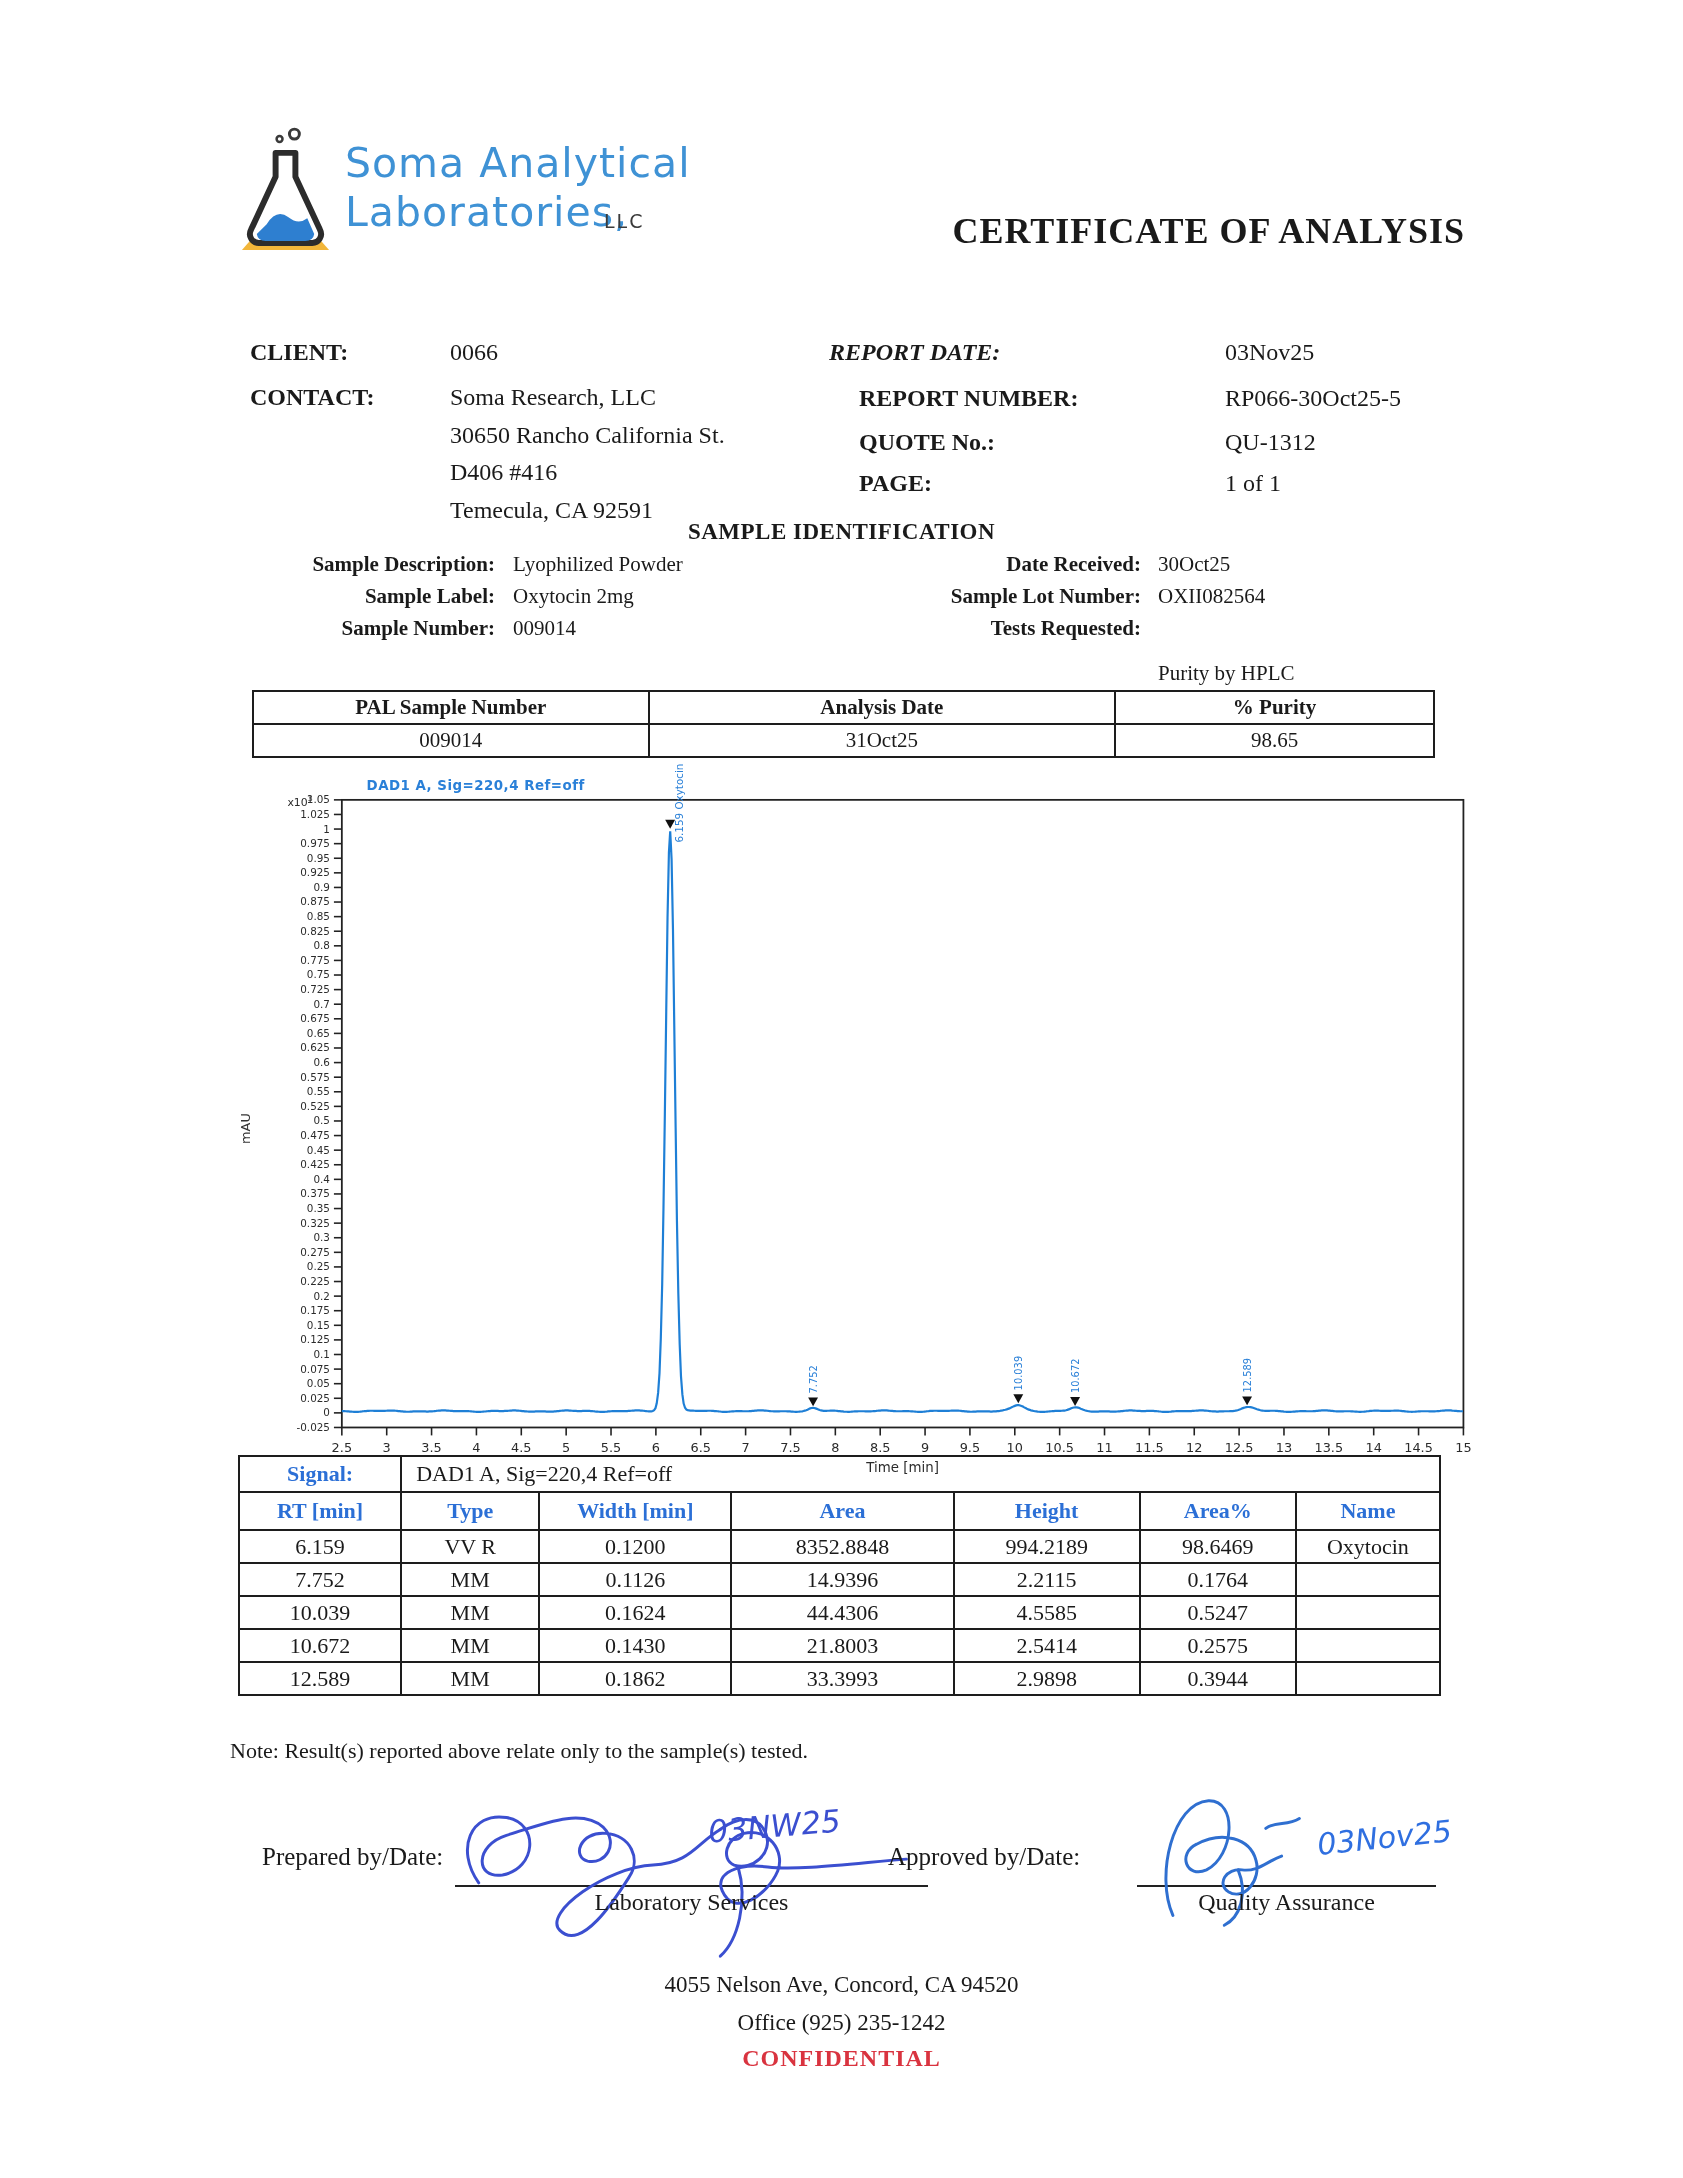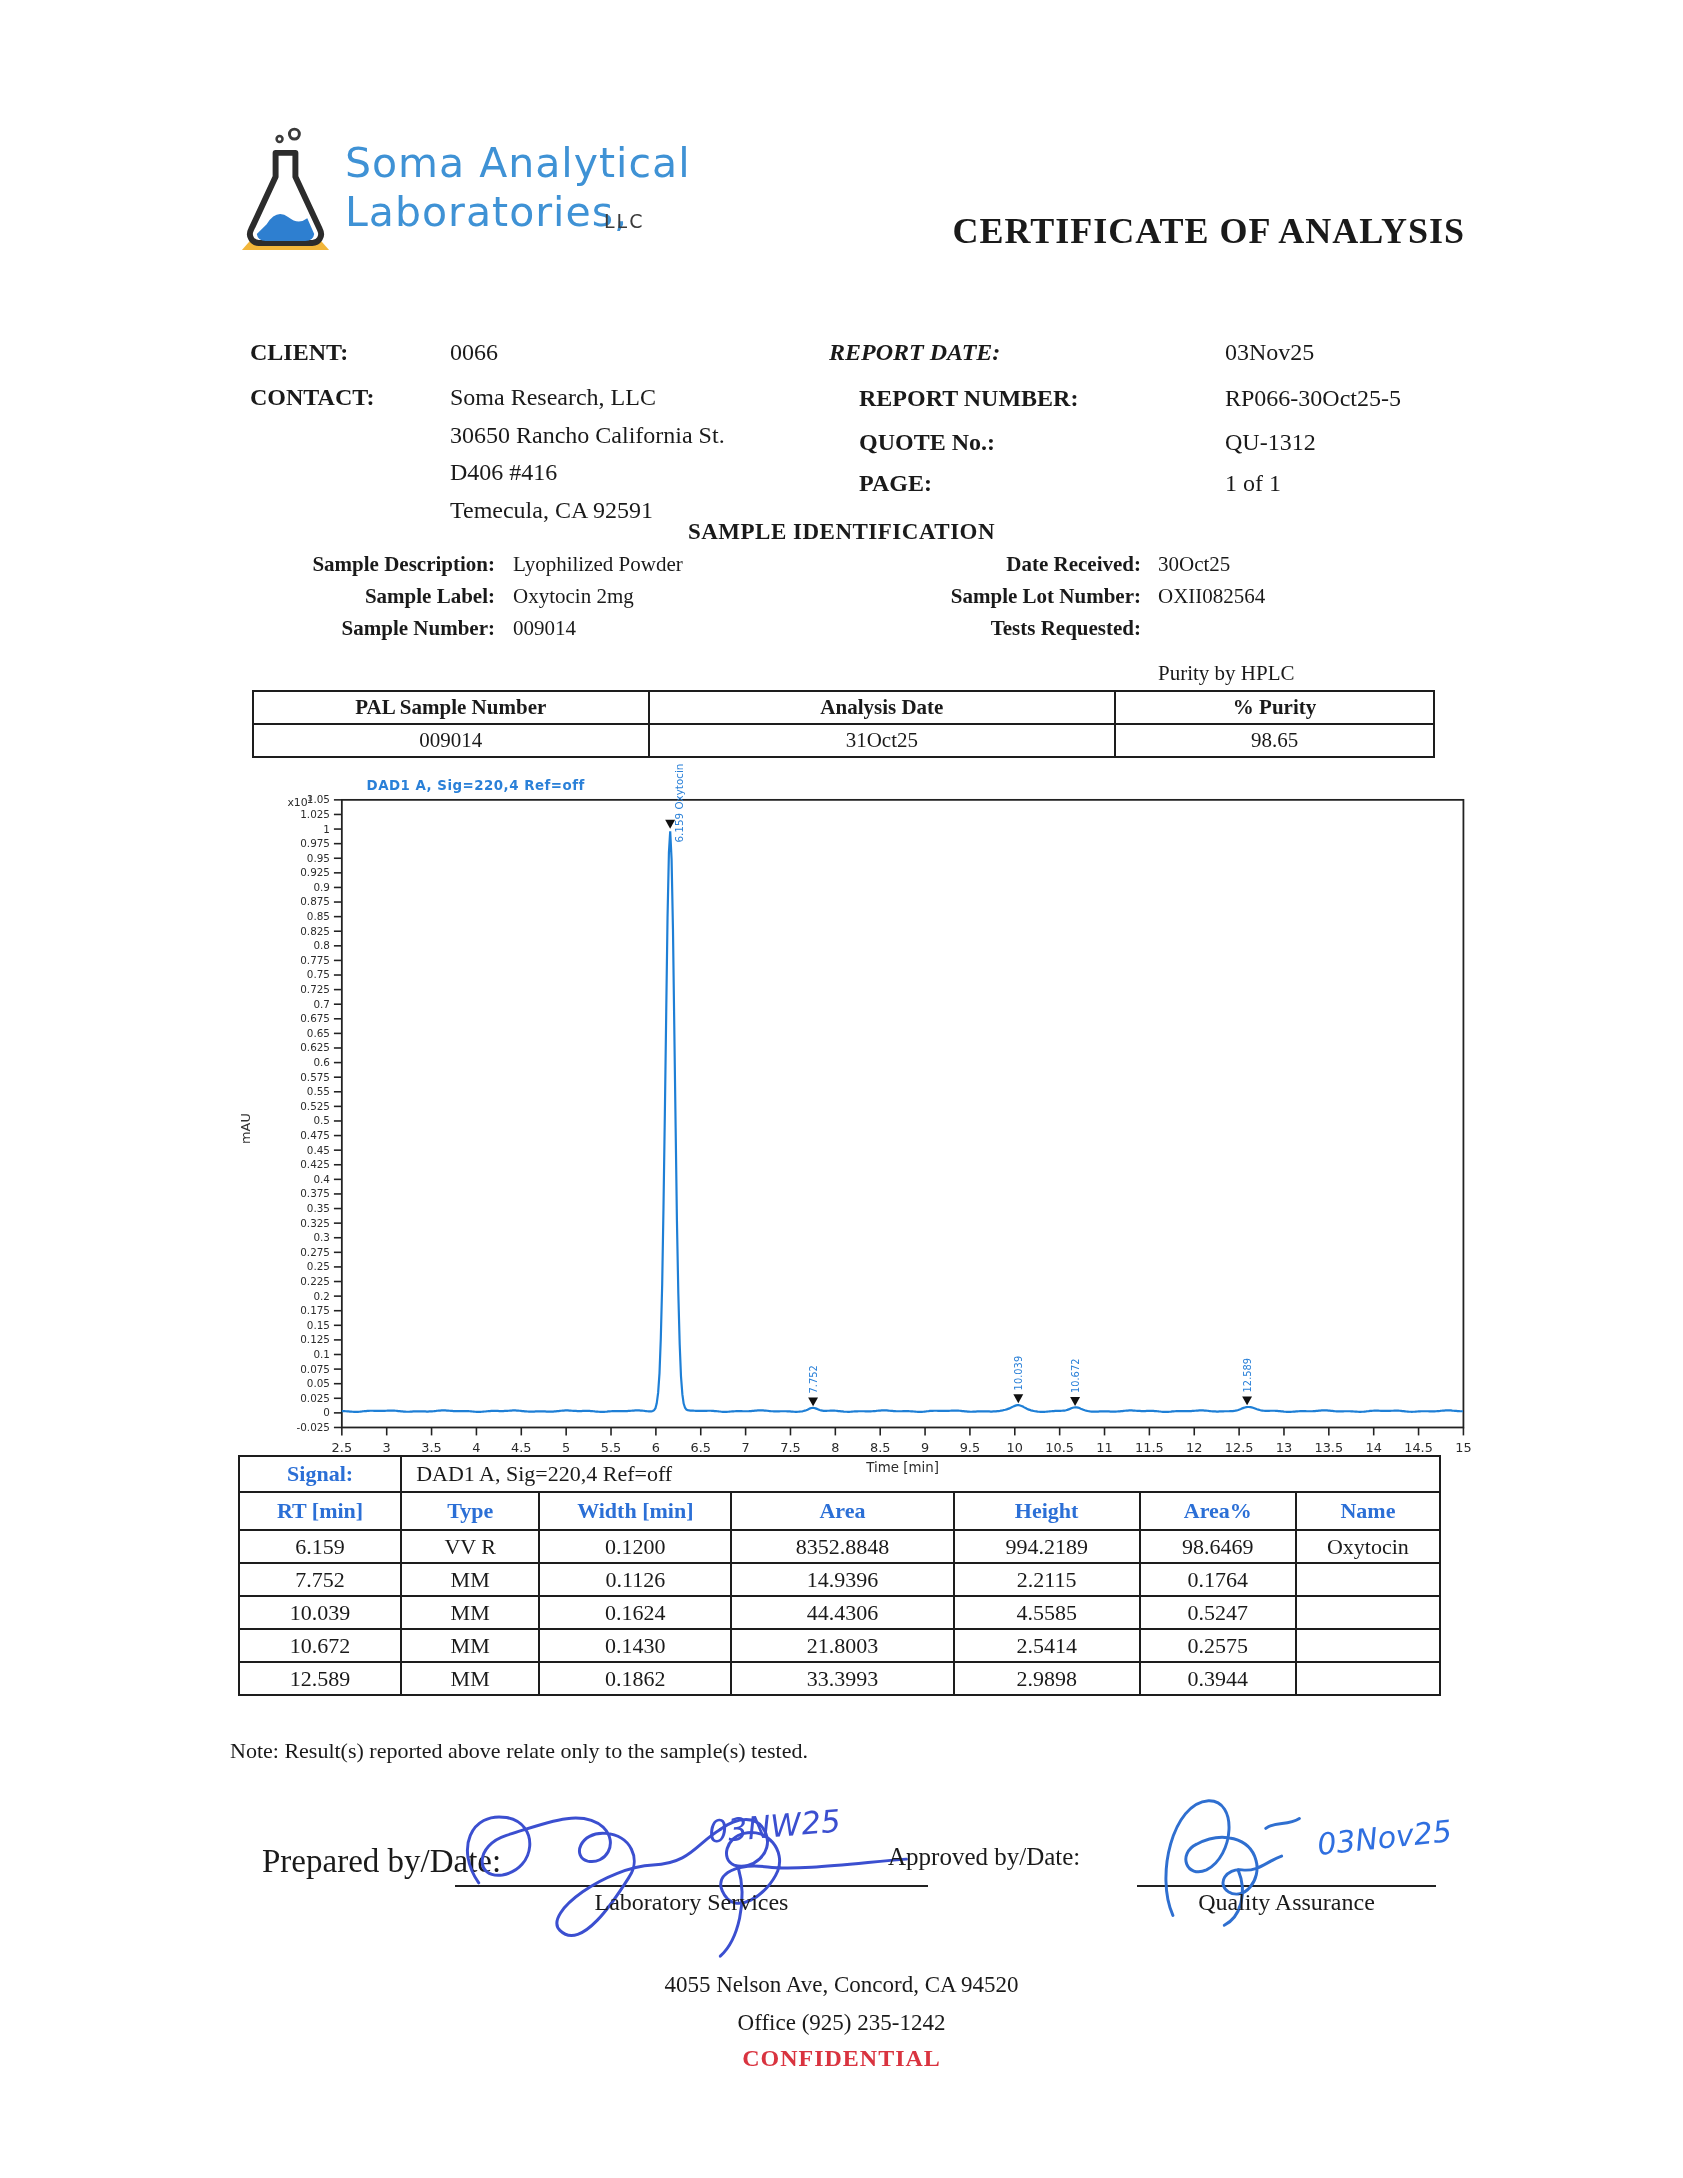--- a/index.html
+++ b/index.html
@@ -327,21 +327,21 @@
       <td>33.3993</td>
       <td>2.9898</td>
       <td>0.3944</td>
       <td></td>
     </tr>
   </tbody>
     </table>
 
   <div class="abs" style="left:230px;top:1738px;font-size:22px;">Note: Result(s) reported above relate only to the sample(s) tested.</div>
 
-  <div class="abs" style="left:262px;top:1843px;font-size:33px;">Prepared by/Date:</div>
+  <div class="abs" style="left:262px;top:1843px;font-size:25px;">Prepared by/Date:</div>
   <div class="sig-line" style="left:455px;top:1843px;width:473px;height:42px;"></div>
   <svg class="abs" style="left:441px;top:1772px;overflow:visible;" width="515" height="198" viewBox="0 0 520 200">
     <g fill="none" stroke="#3b4fd0" stroke-width="3" stroke-linecap="round">
       <path d="M38,112 C14,78 30,40 66,46 C100,52 96,98 62,104 C34,108 34,74 66,64 C104,52 142,36 164,56 C180,72 166,94 148,90 C132,86 140,60 166,62 C192,64 202,88 190,106 C176,128 142,182 120,160 C102,142 168,96 214,94 C252,92 258,72 282,58"></path>
       <path d="M282,58 C298,46 320,42 328,62 C336,82 314,100 296,94 C282,88 288,66 306,62 C330,56 348,80 340,100 C330,124 296,148 284,120 C276,102 300,92 330,96 C360,100 420,92 470,88"></path>
       <path d="M300,96 C310,130 300,170 282,186"></path>
     </g>
   </svg>
   <div class="abs handwriting" style="left:708px;top:1808px;font-size:31px;transform:rotate(-5deg);">03NW25</div>
   <div class="abs" style="left:455px;top:1889px;width:473px;text-align:center;font-size:24px;">Laboratory Services</div>

